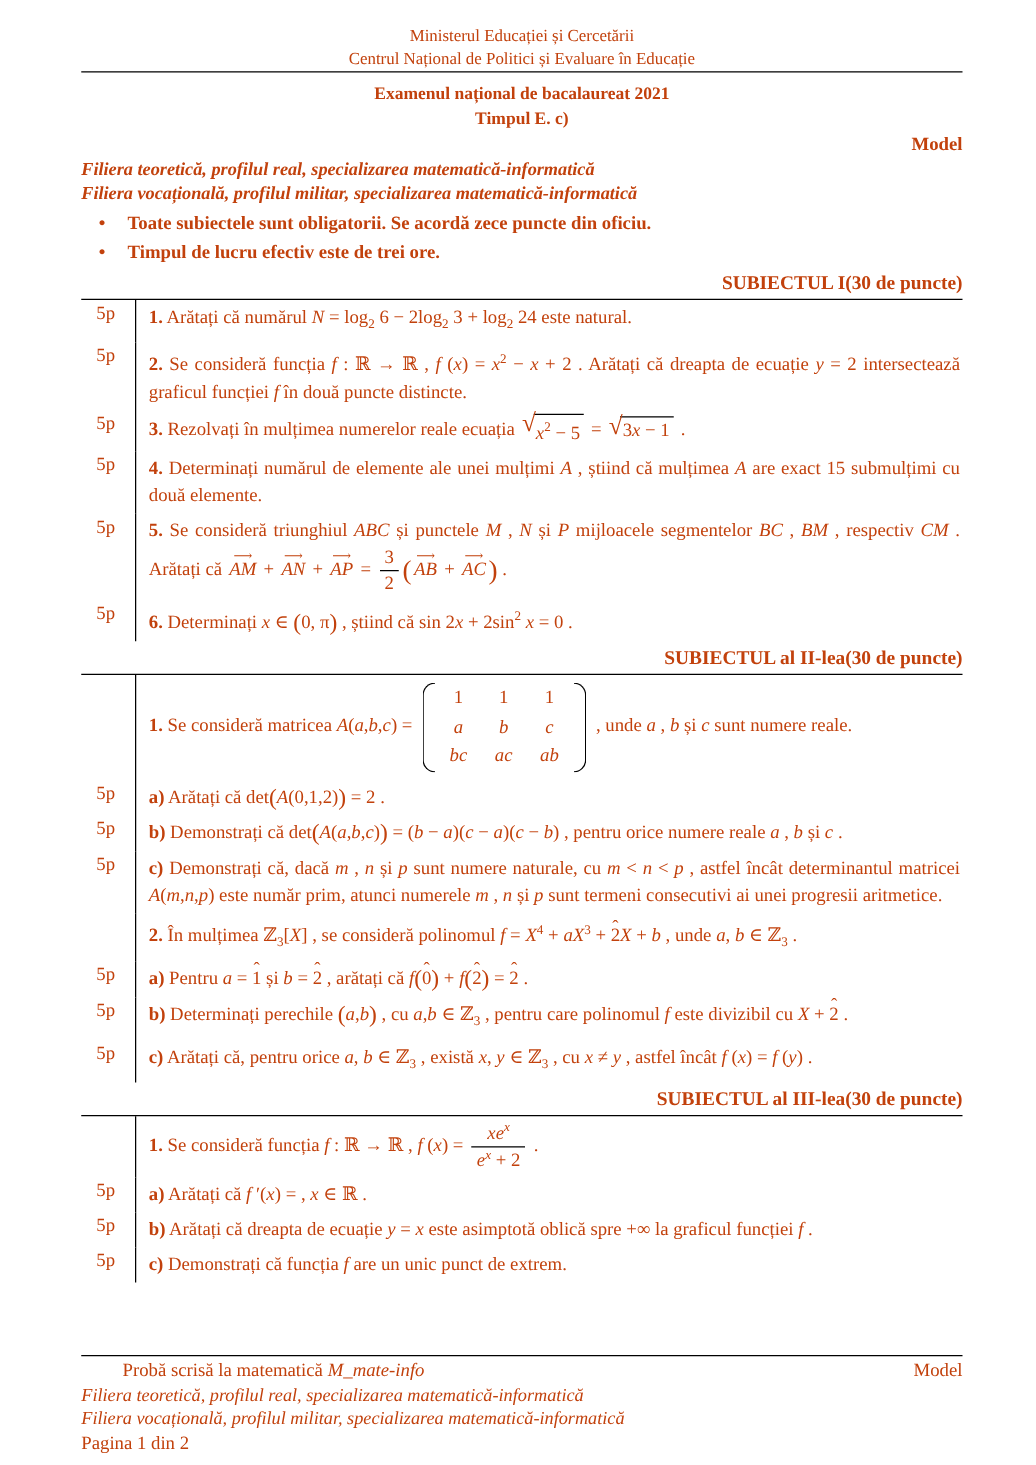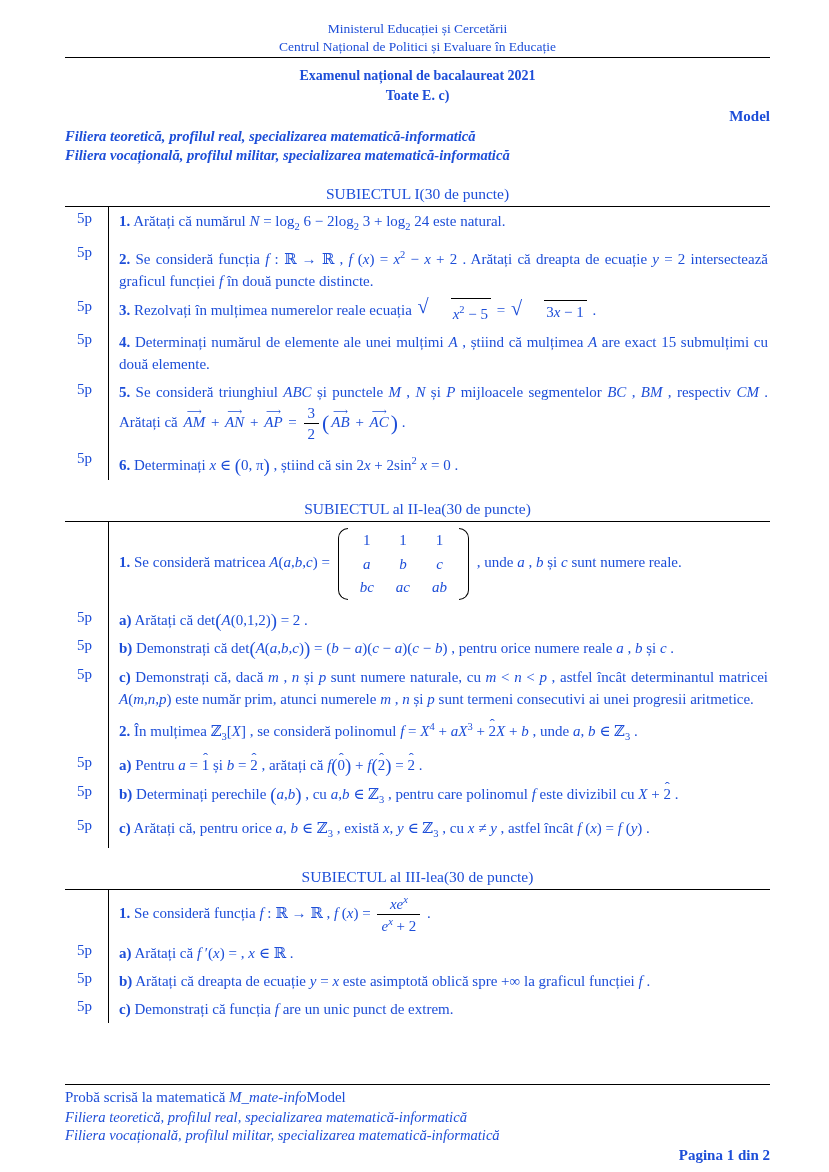--- a/index.html
+++ b/index.html
@@ -1,88 +1,92 @@
 <!DOCTYPE html>
 <html><head>
 <meta charset="utf-8">
 <style>
   html,body{margin:0;padding:0;background:#fff;}
   .page{width:829px;height:1172px;box-sizing:border-box;position:relative;
-        padding:20px 59px 0 65px;background:#fff;color:#1d4ed8;
+        padding:20px 59px 0 65px;background:#fff;color:#c2410c;
         font-family:"Liberation Serif","DejaVu Serif",serif;font-size:15px;overflow:hidden;}
   .center{text-align:center;}
   .org{font-size:13.5px;line-height:1.3;}
   .rule{border-top:1.5px solid #000;height:0;margin-top:2px;}
   .title{font-weight:bold;font-size:14px;line-height:1.4;margin-top:8px;}
   .model{text-align:right;font-weight:bold;line-height:1.2;margin-top:2px;}
   .filiera{font-weight:bold;font-style:italic;font-size:14.6px;line-height:1.3;margin-top:2px;}
   .bullets{margin:3px 0 4px 0;}
   .bullet{font-weight:bold;line-height:1.5;padding-left:37px;position:relative;}
   .bullet::before{content:'\2022';position:absolute;left:14px;}
-  .sec-head{display:flex;justify-content:center;font-weight:normal;font-size:15.5px;
-            margin-top:20px;margin-bottom:3px;}
+  .sec-head{display:flex;justify-content:flex-end;font-weight:bold;font-size:15.5px;
+            margin-top:5px;margin-bottom:3px;}
   .block{border-top:1.5px solid #000;}
   .row{display:flex;align-items:stretch;}
   .pts{flex:0 0 44px;border-right:1.3px solid #000;text-align:center;font-weight:normal;
        padding:3px 4px 3px 0;box-sizing:border-box;}
   .content{flex:1;padding:3px 2px 3px 10px;line-height:22px;text-align:justify;}
   
   .content i, .content .vec{font-family:"Liberation Serif","DejaVu Serif",serif;}
   sup{font-size:0.7em;}
   sub{font-size:0.7em;}
   .frac{display:inline-flex;flex-direction:column;vertical-align:middle;text-align:center;
         margin:1px 3px;line-height:1.2;}
   .frac .num{display:block;padding:0 4px 1px 4px;border-bottom:1.2px solid #000;}
   .frac .den{display:block;padding:1px 4px 0 4px;}
   .sqrt{display:inline-flex;vertical-align:middle;margin:0 2px;}
   .sqrt .rad{font-size:1.35em;line-height:1;margin-right:-2px;transform:translateY(-2px);}
-  .sqrt .bar{border-top:1.3px solid #000;padding:0 3px 0 2px;margin-left:24px;}
+  .sqrt .bar{border-top:1.3px solid #000;padding:0 3px 0 2px;}
   .vec{display:inline-block;position:relative;font-style:italic;margin:0 2px;line-height:1;}
   .vec::after{content:'\27F6';position:absolute;left:50%;transform:translateX(-50%);
               top:-0.78em;font-size:0.7em;font-style:normal;}
   .hat{display:inline-block;position:relative;font-style:normal;}
   .hat::after{content:'\02C6';position:absolute;left:0;top:-0.5em;width:100%;text-align:center;}
   .p1{font-size:1.25em;vertical-align:-0.1em;}
   .p2{font-size:1.45em;vertical-align:-0.16em;line-height:1;}
   .mat{display:inline-flex;align-items:center;vertical-align:middle;margin:2px 4px;}
   .mp{width:9px;align-self:stretch;margin:1px 0;}
   .lp{border-left:1.5px solid #000;border-top:1.5px solid #000;border-bottom:1.5px solid #000;
       border-top-left-radius:12px;border-bottom-left-radius:12px;}
   .rp{border-right:1.5px solid #000;border-top:1.5px solid #000;border-bottom:1.5px solid #000;
       border-top-right-radius:12px;border-bottom-right-radius:12px;}
   .mg{display:grid;grid-template-columns:repeat(3,auto);column-gap:22px;row-gap:7px;
       padding:5px 12px;text-align:center;line-height:1.1;}
   .footer{position:absolute;left:65px;right:59px;top:1082px;}
-  .f-line1{display:flex;line-height:1.3;margin-top:3px;}
+  .f-line1{display:flex;justify-content:space-between;line-height:1.3;margin-top:3px;margin-left:33px;}
   .f-fil{font-style:italic;line-height:1.3;font-size:14.6px;}
-  .f-page{text-align:right;line-height:1.35;font-weight:bold;}
+  .f-page{text-align:left;line-height:1.35;}
 </style>
 </head>
 <body>
 
 <div class="page">
 
   <div class="org center">
     <div>Ministerul Educației și Cercetării</div>
     <div>Centrul Național de Politici și Evaluare în Educație</div>
   </div>
   <div class="rule"></div>
 
   <div class="title center">
     <div>Examenul național de bacalaureat 2021</div>
-    <div>Toate E. c)</div>
+    <div>Timpul E. c)</div>
   </div>
 
   <div class="model">Model</div>
 
   <div class="filiera">
     <div>Filiera teoretică, profilul real, specializarea matematică-informatică</div>
     <div>Filiera vocațională, profilul militar, specializarea matematică-informatică</div>
   </div>
 
+  <div class="bullets">
+    <div class="bullet">Toate subiectele sunt obligatorii. Se acordă zece puncte din oficiu.</div>
+    <div class="bullet">Timpul de lucru efectiv este de trei ore.</div>
+  </div>
 
   <div>
     <div class="sec-head">
       <span>SUBIECTUL I</span>
       <span>(30 de puncte)</span>
     </div>
     <div class="block">
       <div class="row">
         <div class="pts">5p</div>
         <div class="content"><b>1.</b> Arătați că numărul <i>N</i> = log<sub>2</sub> 6 − 2log<sub>2</sub> 3 + log<sub>2</sub> 24 este natural.</div>

